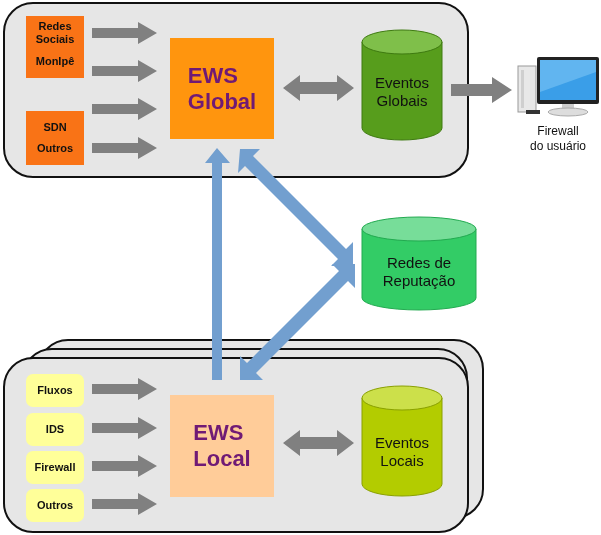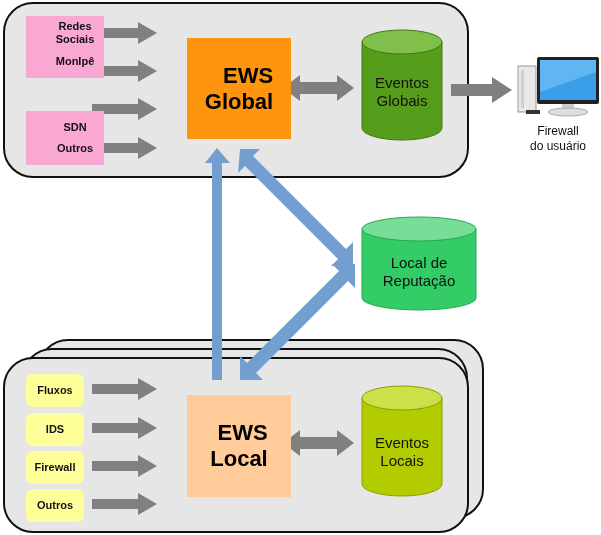--- a/index.html
+++ b/index.html
@@ -1,24 +1,24 @@
 <!DOCTYPE html>
 <html><head>
 <meta charset="utf-8">
 <style>
   html, body { margin: 0; padding: 0; background: #ffffff; }
   body { width: 601px; height: 535px; position: relative; overflow: hidden;
          font-family: "Liberation Sans", sans-serif; }
   .panel { position: absolute; background: #e6e6e6; border: 2px solid #111; border-radius: 30px; box-sizing: border-box; }
   .src { position: absolute; left: 26px; width: 58px; height: 33px; display: flex; align-items: center; justify-content: center;
          text-align: center; font-weight: bold; font-size: 11px; line-height: 13px; color: #111; }
-  .src.global { background: #f9a8d4; padding-left: 20px; }
+  .src.global { background: #f97316; }
   .src.local { background: #ffff99; border-radius: 7px; }
-  .engine { position: absolute; display: flex; align-items: center; justify-content: center; text-align: right;
-            font-weight: bold; font-size: 22px; line-height: 26px; color: #000000; margin-left: 17px; }
+  .engine { position: absolute; display: flex; align-items: center; justify-content: center; text-align: left;
+            font-weight: bold; font-size: 22px; line-height: 26px; color: #701a75; }
   .cyl-label { position: absolute; display: flex; align-items: center; justify-content: center; text-align: center;
                font-weight: normal; font-size: 15px; line-height: 18px; color: #111; }
   .caption { position: absolute; text-align: center; font-size: 12px; line-height: 15px; color: #111; }
   svg.overlay { position: absolute; left: 0; top: 0; }
 </style>
 </head>
 <body>
 
 <div class="panel" style="left:38px; top:339px; width:446px; height:180px;"></div>
 <div class="panel" style="left:22px; top:348px; width:446px; height:180px;"></div>
@@ -89,21 +89,21 @@
 <div class="src global" style="top: 132px; white-space: pre-line;">Outros</div>
 
 <div class="engine" style="left:170px; top:38px; width:104px; height:101px; background:#ff950e; white-space:pre-line;">EWS
 Global</div>
 <div class="cyl-label" style="left:362px; top:70px; width:80px; height:44px; white-space:pre-line;">Eventos
 Globais</div>
 
 <div class="caption" style="left:515px; top:124px; width:86px; white-space:pre-line;">Firewall
 do usuário</div>
 
-<div class="cyl-label" style="left:362px; top:250px; width:114px; height:44px; white-space:pre-line;">Local de
+<div class="cyl-label" style="left:362px; top:250px; width:114px; height:44px; white-space:pre-line;">Redes de
 Reputação</div>
 
 <div class="src local" style="top: 374px; white-space: pre-line;">Fluxos</div>
 <div class="src local" style="top: 413px; white-space: pre-line;">IDS</div>
 <div class="src local" style="top: 451px; white-space: pre-line; text-align: center;">Firewall</div>
 <div class="src local" style="top: 489px; white-space: pre-line;">Outros</div>
 
 <div class="engine" style="left:170px; top:395px; width:104px; height:102px; background:#ffcc99; white-space:pre-line;">EWS
 Local</div>
 <div class="cyl-label" style="left:362px; top:430px; width:80px; height:44px; white-space:pre-line;">Eventos

